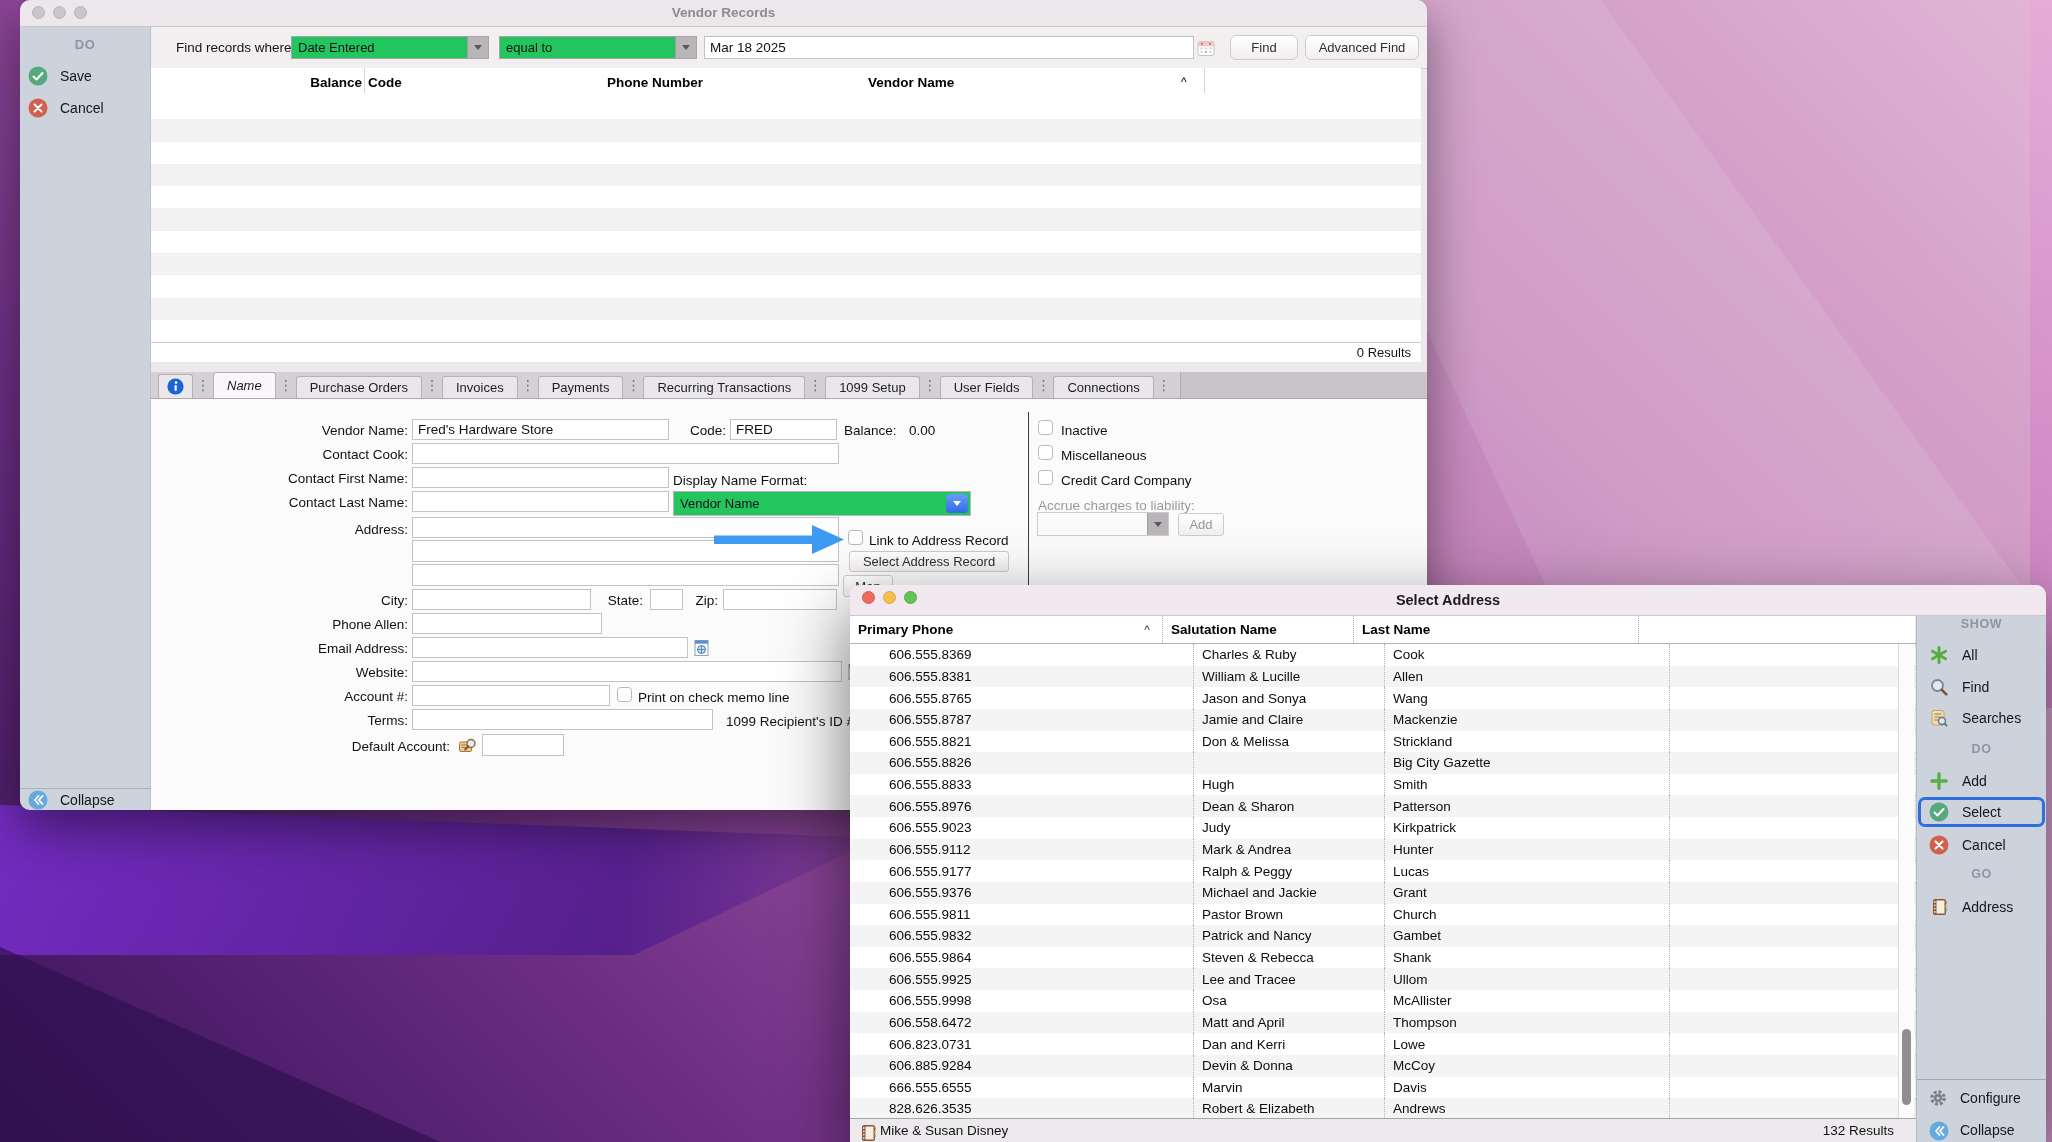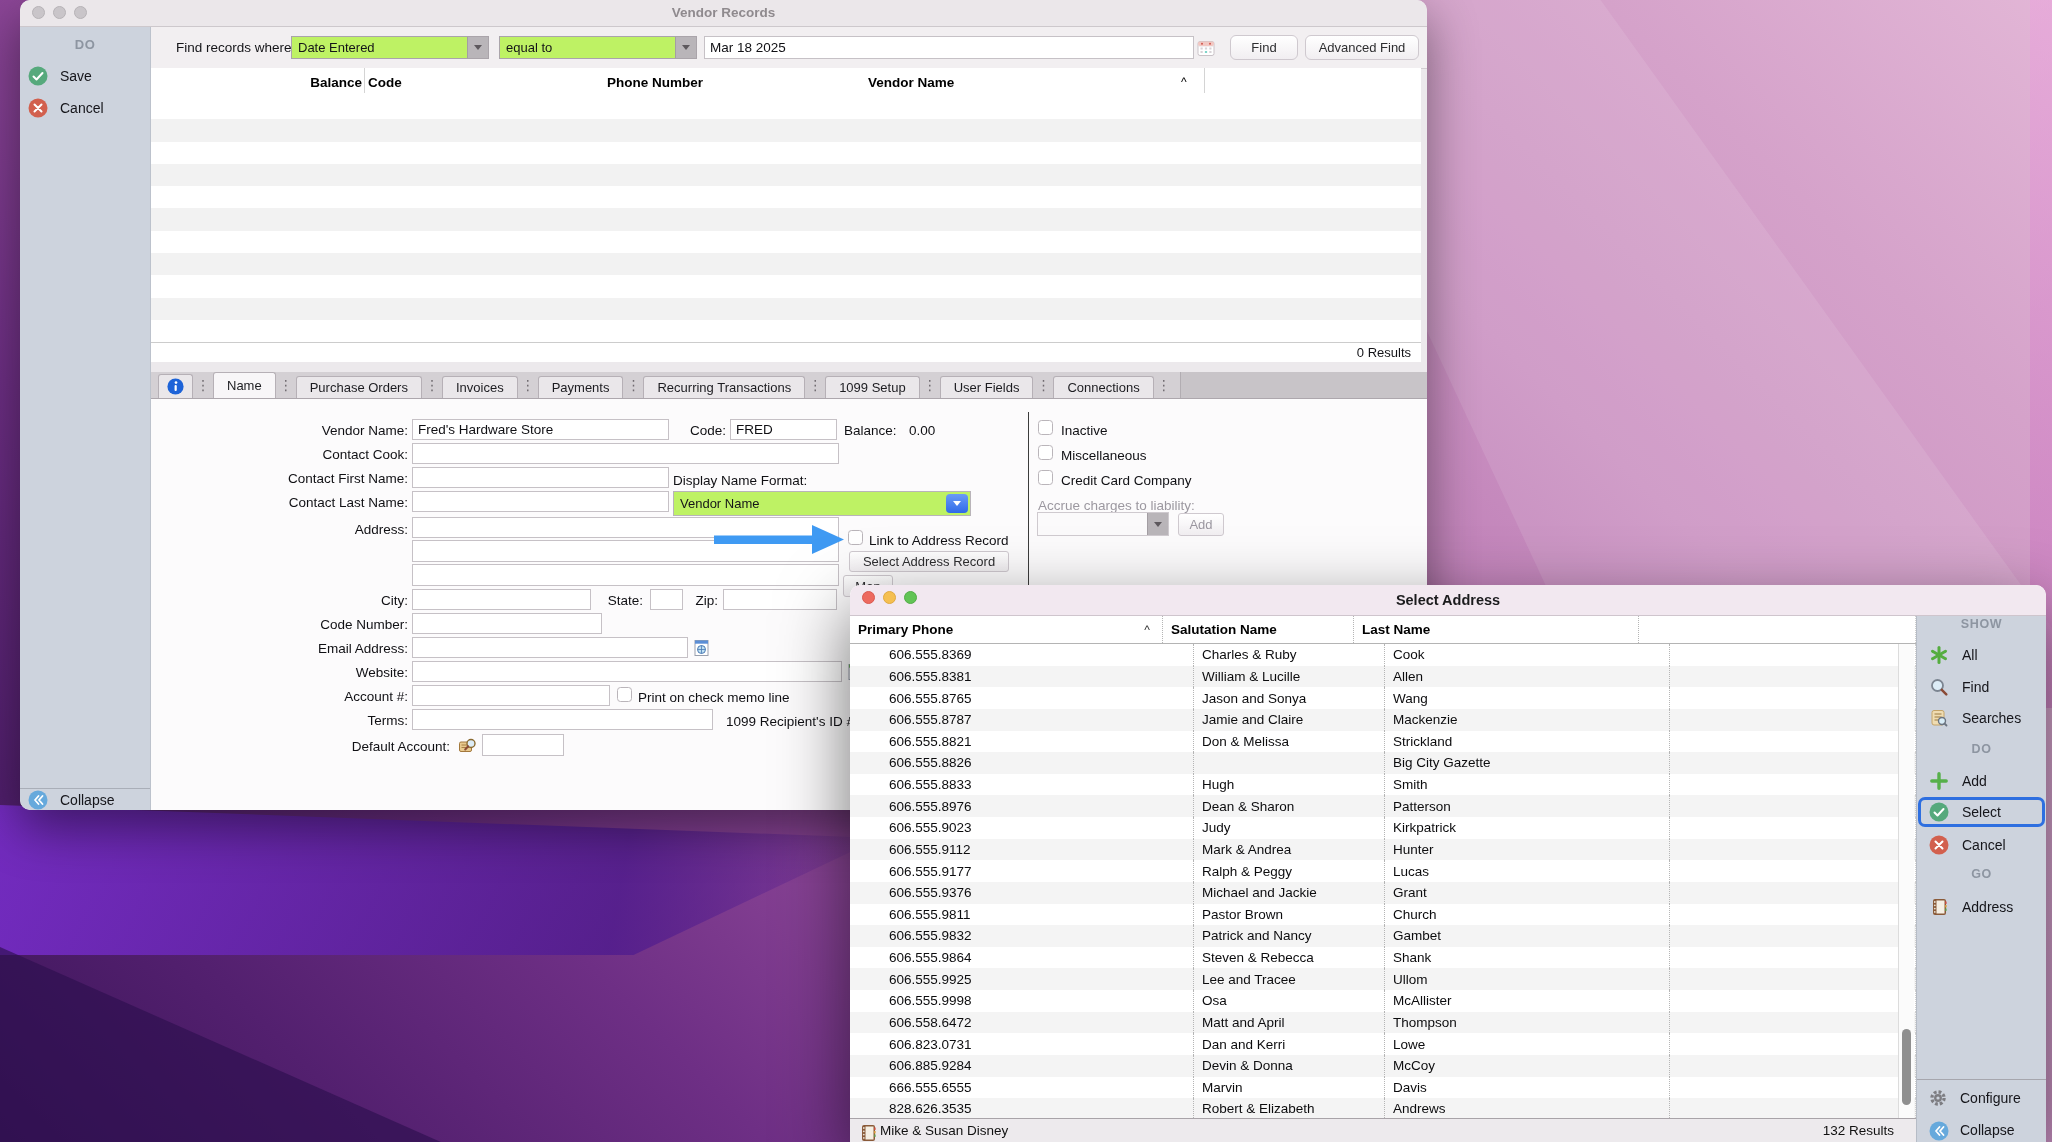--- a/index.html
+++ b/index.html
@@ -39,21 +39,21 @@
   .vsidebar{position:absolute;left:0;top:27px;width:130px;bottom:0;background:#cdd3dd;
       border-right:1px solid #bcc2cc;border-radius:0 0 0 10px;}
   .side-header{position:absolute;top:10px;left:0;right:0;text-align:center;font-weight:700;
       font-size:13px;letter-spacing:.6px;color:#8d95a1;}
   .side-item{position:absolute;left:8px;height:30px;display:flex;gap:12px;align-items:center;
       font-size:14px;color:#15151a;cursor:default;}
   .vside-divider{position:absolute;left:0;right:0;top:761px;height:1px;background:#a9aeb8;}
   .toolbar{position:absolute;left:131px;top:27px;right:0;height:41px;background:#f2eff1;
       border-bottom:1px solid #d2cdd1;}
   .tlabel{position:absolute;left:25px;top:0;line-height:41px;font-size:13.5px;color:#141418;}
-  .select{position:absolute;background:#bef264;border:1px solid #aaa4aa;display:flex;
+  .select{position:absolute;background:#22c55e;border:1px solid #aaa4aa;display:flex;
       align-items:center;font-size:13px;color:#141418;box-sizing:border-box;padding-left:6px;}
   .select .val{flex:1;white-space:nowrap;overflow:hidden;}
   .arrowbox{width:20px;align-self:stretch;background:#b9b5b9;border-left:1px solid #a39ea3;
       display:flex;align-items:center;justify-content:center;flex:0 0 20px;}
   .tri{width:0;height:0;border-left:4px solid transparent;border-right:4px solid transparent;
       border-top:5px solid #5d585d;}
   .tri.w{border-top-color:#fff;}
   .input{position:absolute;background:#fff;border:1px solid #c6c1c6;display:flex;
       align-items:center;padding:0 5px;font-size:13.5px;color:#101014;box-sizing:border-box;}
   .btn{position:absolute;background:linear-gradient(#ffffff,#f1eef1);border:1px solid #cfc9cf;
@@ -70,21 +70,21 @@
   .stripe.alt{background:#f2f2f2;}
   .tresults{position:absolute;left:131px;top:342px;width:1270px;height:20px;background:#fff;
       border-top:1px solid #cccccc;font-size:13px;color:#141418;text-align:right;
       line-height:20px;padding-right:10px;box-sizing:border-box;}
   .tabstrip{position:absolute;left:131px;top:372px;right:0;height:27px;background:#d4d0d4;
       border-bottom:1px solid #ada7ad;display:flex;align-items:flex-end;padding-left:7px;
       box-sizing:border-box;}
   .tab{height:22px;background:#eae7ea;border:1px solid #b6b0b6;border-bottom:none;
       border-radius:3px 3px 0 0;padding:0 13px;font-size:13px;color:#1c1c20;display:flex;
       align-items:center;box-sizing:border-box;cursor:default;}
-  .tab.selected{height:26px;background:#f8f6f8;font-weight:400;}
+  .tab.selected{height:26px;background:#f8f6f8;font-weight:400;font-style:italic;}
   .tab.info{height:24px;padding:0 8px;}
   .dots{align-self:center;color:#6f6a6f;font-size:14px;margin:0 3px;cursor:default;}
   .tabfill{flex:1;align-self:stretch;background:#c8c4c8;border-left:1px solid #b2adb2;
       margin-left:6px;}
   .formarea{position:absolute;left:131px;top:399px;right:0;bottom:0;background:#fcfbfc;
       border-radius:0 0 10px 0;}
   .fl{position:absolute;font-size:13.5px;color:#101014;text-align:right;line-height:21px;
       left:150px;width:238px;}
   .fll{position:absolute;font-size:13.5px;color:#101014;line-height:21px;}
   .fll.dim{color:#9c98a0;}
@@ -303,21 +303,21 @@
   <div class="input" style="left:392px;top:540px;width:427px;height:22px;"></div>
   <div class="input" style="left:392px;top:564px;width:427px;height:22px;"></div>
 
   <div class="fl" style="top:590px;">City:</div>
   <div class="input" style="left:392px;top:589px;width:179px;height:21px;"></div>
   <div class="fll" style="left:540px;top:590px;width:83px;text-align:right;">State:</div>
   <div class="input" style="left:630px;top:589px;width:33px;height:21px;"></div>
   <div class="fll" style="left:640px;top:590px;width:58px;text-align:right;">Zip:</div>
   <div class="input" style="left:703px;top:589px;width:114px;height:21px;"></div>
 
-  <div class="fl" style="top:614px;">Code Number:</div>
+  <div class="fl" style="top:614px;">Phone Allen:</div>
   <div class="input" style="left:392px;top:613px;width:190px;height:21px;"></div>
 
   <div class="fl" style="top:638px;">Email Address:</div>
   <div class="input" style="left:392px;top:637px;width:276px;height:21px;"></div>
   <span class="mini-icon" style="left:673px;top:639px;">
       <svg width="18" height="18" viewBox="0 0 18 18">
         <rect x="2" y="1.5" width="13" height="15" fill="#fff" stroke="#9aa0ad"></rect>
         <rect x="2" y="1.5" width="13" height="3.2" fill="#5b8ed6"></rect>
         <circle cx="8.5" cy="10.5" r="4" fill="#bfe0f2" stroke="#4a7ab5"></circle>
         <path d="M4.5 10.5h8M8.5 6.5v8" stroke="#4a7ab5" stroke-width=".8"></path>

